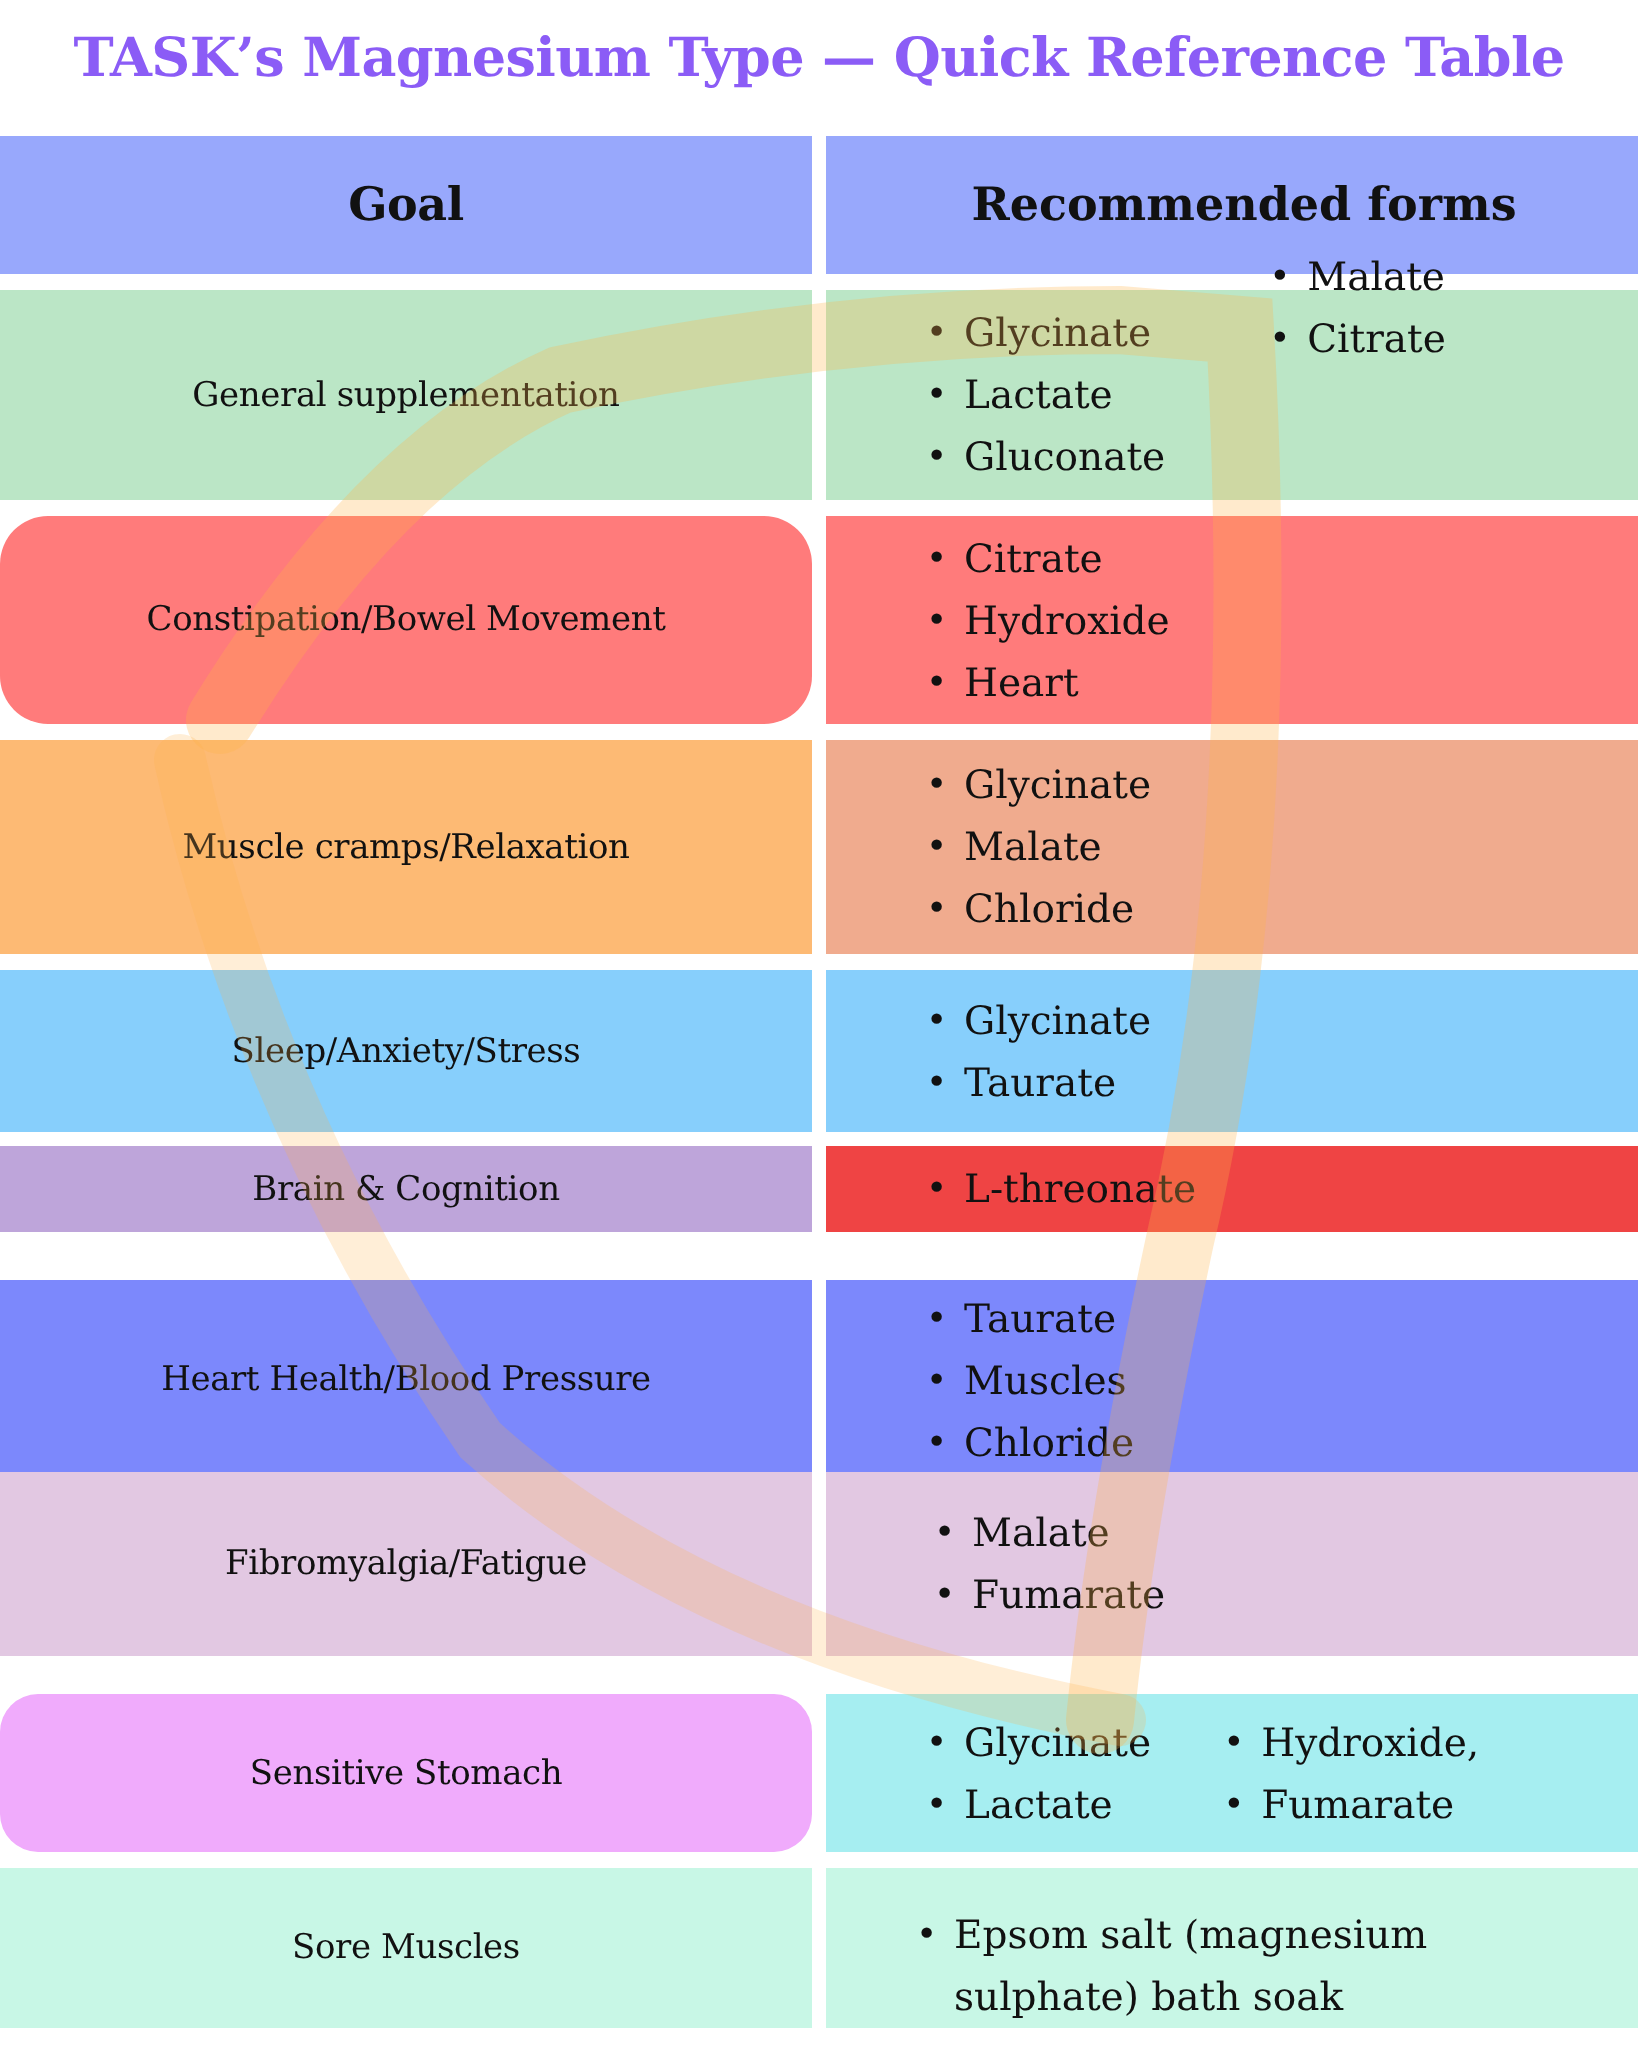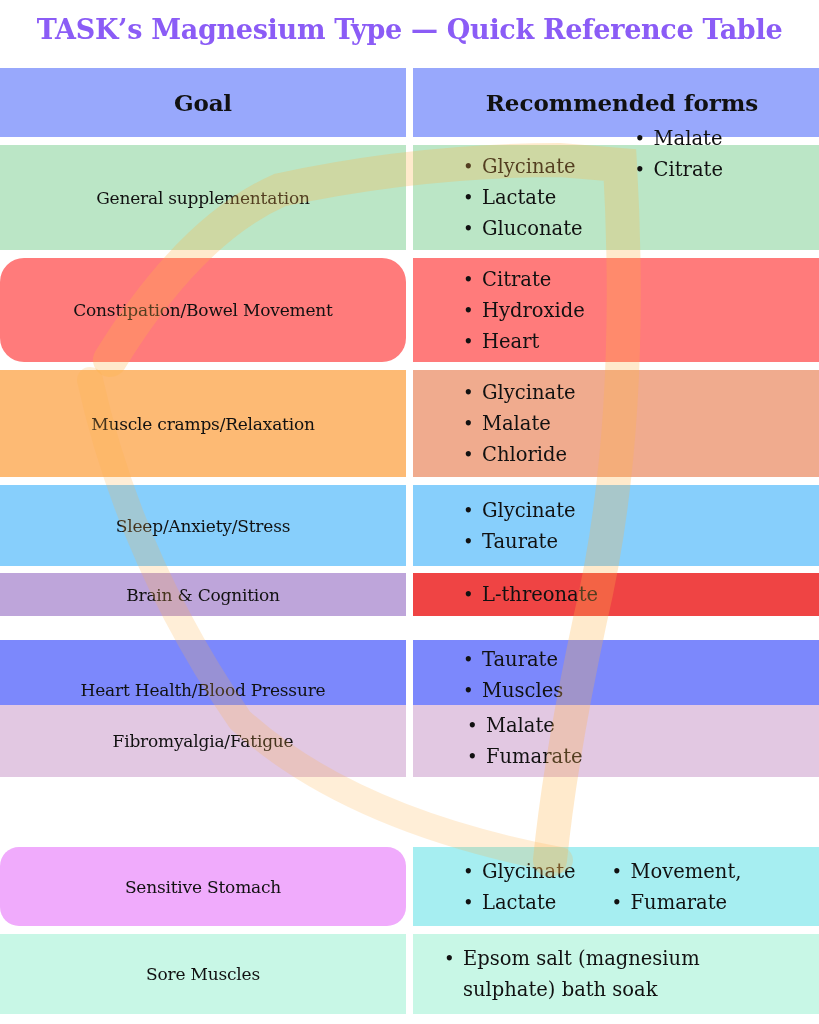--- a/index.html
+++ b/index.html
@@ -95,49 +95,49 @@
   <div class="cell left" style="background:#7c88fc;">Heart Health/Blood Pressure</div>
   <div class="cell right" style="background:#7c88fc;">
     <ul>
       <li>Taurate</li>
       <li>Muscles</li>
       <li>Chloride</li>
     </ul>
   </div>
 </div>
 
-<div class="row" style="top:705px;height:72px;">
+<div class="row" style="top:736px;height:92px;">
   <div class="cell left" style="background:#e2c8e2;">Fibromyalgia/Fatigue</div>
   <div class="cell right" style="background:#e2c8e2;padding-left:52px;">
     <ul>
       <li>Malate</li>
       <li>Fumarate</li>
     </ul>
   </div>
 </div>
 
 <div class="row" style="top:847px;height:79px;">
   <div class="cell left" style="background:#f0abfc;border-radius:19px;">Sensitive Stomach</div>
   <div class="cell right" style="background:#a6eef1;">
     <div class="cols" style="gap:34px;">
       <ul>
         <li>Glycinate</li>
         <li>Lactate</li>
       </ul>
       <ul>
-        <li>Movement,</li>
+        <li>Hydroxide,</li>
         <li>Fumarate</li>
       </ul>
     </div>
   </div>
 </div>
 
 <div class="row" style="top:934px;height:80px;">
   <div class="cell left" style="background:#c8f7e6;">Sore Muscles</div>
-  <div class="cell right" style="background:#c8f7e6;padding-left:29px;">
+  <div class="cell right" style="background:#c8f7e6;padding-left:43px;align-items:flex-end;">
     <ul class="wrap" style="width:280px;">
       <li>Epsom salt (magnesium sulphate) bath soak</li>
     </ul>
   </div>
 </div>
 
 <svg class="watermark" width="819" height="1024" viewBox="0 0 819 1024">
   <path d="M 110 360 Q 190 230 280 190 Q 420 160 560 160 L 620 165 Q 635 430 590 620 Q 560 760 550 860" fill="none" stroke="#ffb347" stroke-opacity="0.28" stroke-width="34" stroke-linecap="round"></path>
   <path d="M 90 380 Q 130 560 240 720 Q 350 820 560 860" fill="none" stroke="#ffb347" stroke-opacity="0.22" stroke-width="26" stroke-linecap="round"></path>
 </svg>

